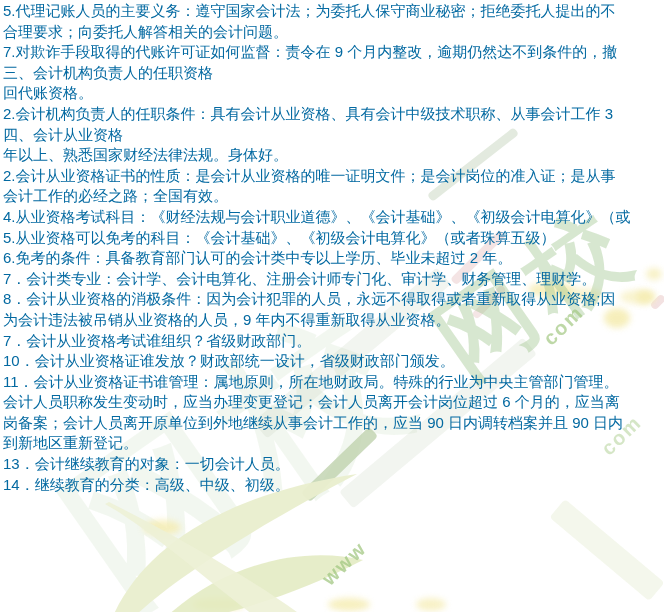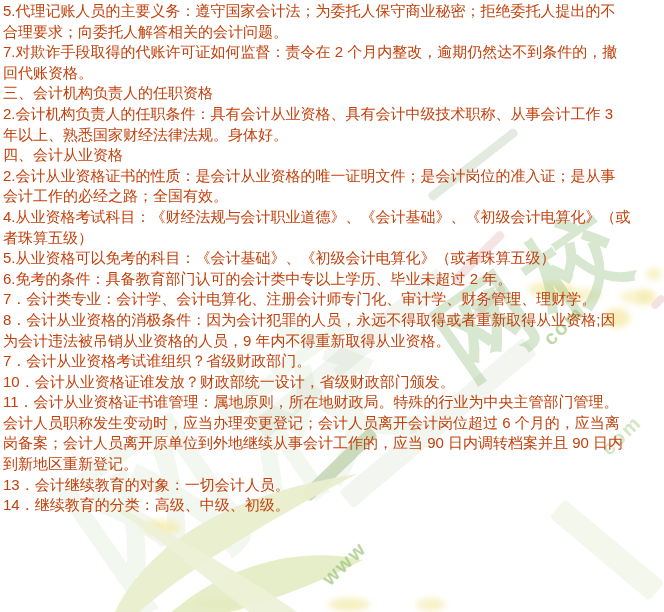--- a/index.html
+++ b/index.html
@@ -60,21 +60,21 @@
     position:absolute;left:0;top:0;right:0;
     z-index:1;
     padding:1px 2px 0 3px;
   }
   .doc-line{
     height:20.6px;
     line-height:20.6px;
     font-size:15px;
     white-space:nowrap;
     overflow:hidden;
-    color:#c2410c;
+    color:#0369a1;
   }
 </style>
 </head>
 <body>
 
 <div class="screen">
 
   <div class="watermark-layer">
     <div class="wm-big wm-big-faint">网校</div>
 
@@ -107,30 +107,29 @@
     <div class="wm-big wm-big-main">网校</div>
 
     <span class="wm-url wm-url-www">www</span>
     <span class="wm-url wm-url-com1">com</span>
     <span class="wm-url wm-url-com2">com</span>
   </div>
 
   <div class="text-layer">
       <div class="doc-line">5.代理记账人员的主要义务：遵守国家会计法；为委托人保守商业秘密；拒绝委托人提出的不</div>
       <div class="doc-line">合理要求；向委托人解答相关的会计问题。</div>
-      <div class="doc-line">7.对欺诈手段取得的代账许可证如何监督：责令在 2 个月内整改，逾期仍然达不到条件的，撤</div>
+      <div class="doc-line">7.对欺诈手段取得的代账许可证如何监督：责令在 9 个月内整改，逾期仍然达不到条件的，撤</div>
+      <div class="doc-line">三、会计机构负责人的任职资格</div>
       <div class="doc-line">回代账资格。</div>
-      <div class="doc-line">三、会计机构负责人的任职资格</div>
       <div class="doc-line">2.会计机构负责人的任职条件：具有会计从业资格、具有会计中级技术职称、从事会计工作 3</div>
+      <div class="doc-line">四、会计从业资格</div>
       <div class="doc-line">年以上、熟悉国家财经法律法规。身体好。</div>
-      <div class="doc-line">四、会计从业资格</div>
       <div class="doc-line">2.会计从业资格证书的性质：是会计从业资格的唯一证明文件；是会计岗位的准入证；是从事</div>
       <div class="doc-line">会计工作的必经之路；全国有效。</div>
       <div class="doc-line">4.从业资格考试科目：《财经法规与会计职业道德》、《会计基础》、《初级会计电算化》（或</div>
-      <div class="doc-line">者珠算五级）</div>
       <div class="doc-line">5.从业资格可以免考的科目：《会计基础》、《初级会计电算化》（或者珠算五级）</div>
       <div class="doc-line">6.免考的条件：具备教育部门认可的会计类中专以上学历、毕业未超过 2 年。</div>
       <div class="doc-line">7．会计类专业：会计学、会计电算化、注册会计师专门化、审计学、财务管理、理财学。</div>
       <div class="doc-line">8．会计从业资格的消极条件：因为会计犯罪的人员，永远不得取得或者重新取得从业资格;因</div>
       <div class="doc-line">为会计违法被吊销从业资格的人员，9 年内不得重新取得从业资格。</div>
       <div class="doc-line">7．会计从业资格考试谁组织？省级财政部门。</div>
       <div class="doc-line">10．会计从业资格证谁发放？财政部统一设计，省级财政部门颁发。</div>
       <div class="doc-line">11．会计从业资格证书谁管理：属地原则，所在地财政局。特殊的行业为中央主管部门管理。</div>
       <div class="doc-line">会计人员职称发生变动时，应当办理变更登记；会计人员离开会计岗位超过 6 个月的，应当离</div>
       <div class="doc-line">岗备案；会计人员离开原单位到外地继续从事会计工作的，应当 90 日内调转档案并且 90 日内</div>

